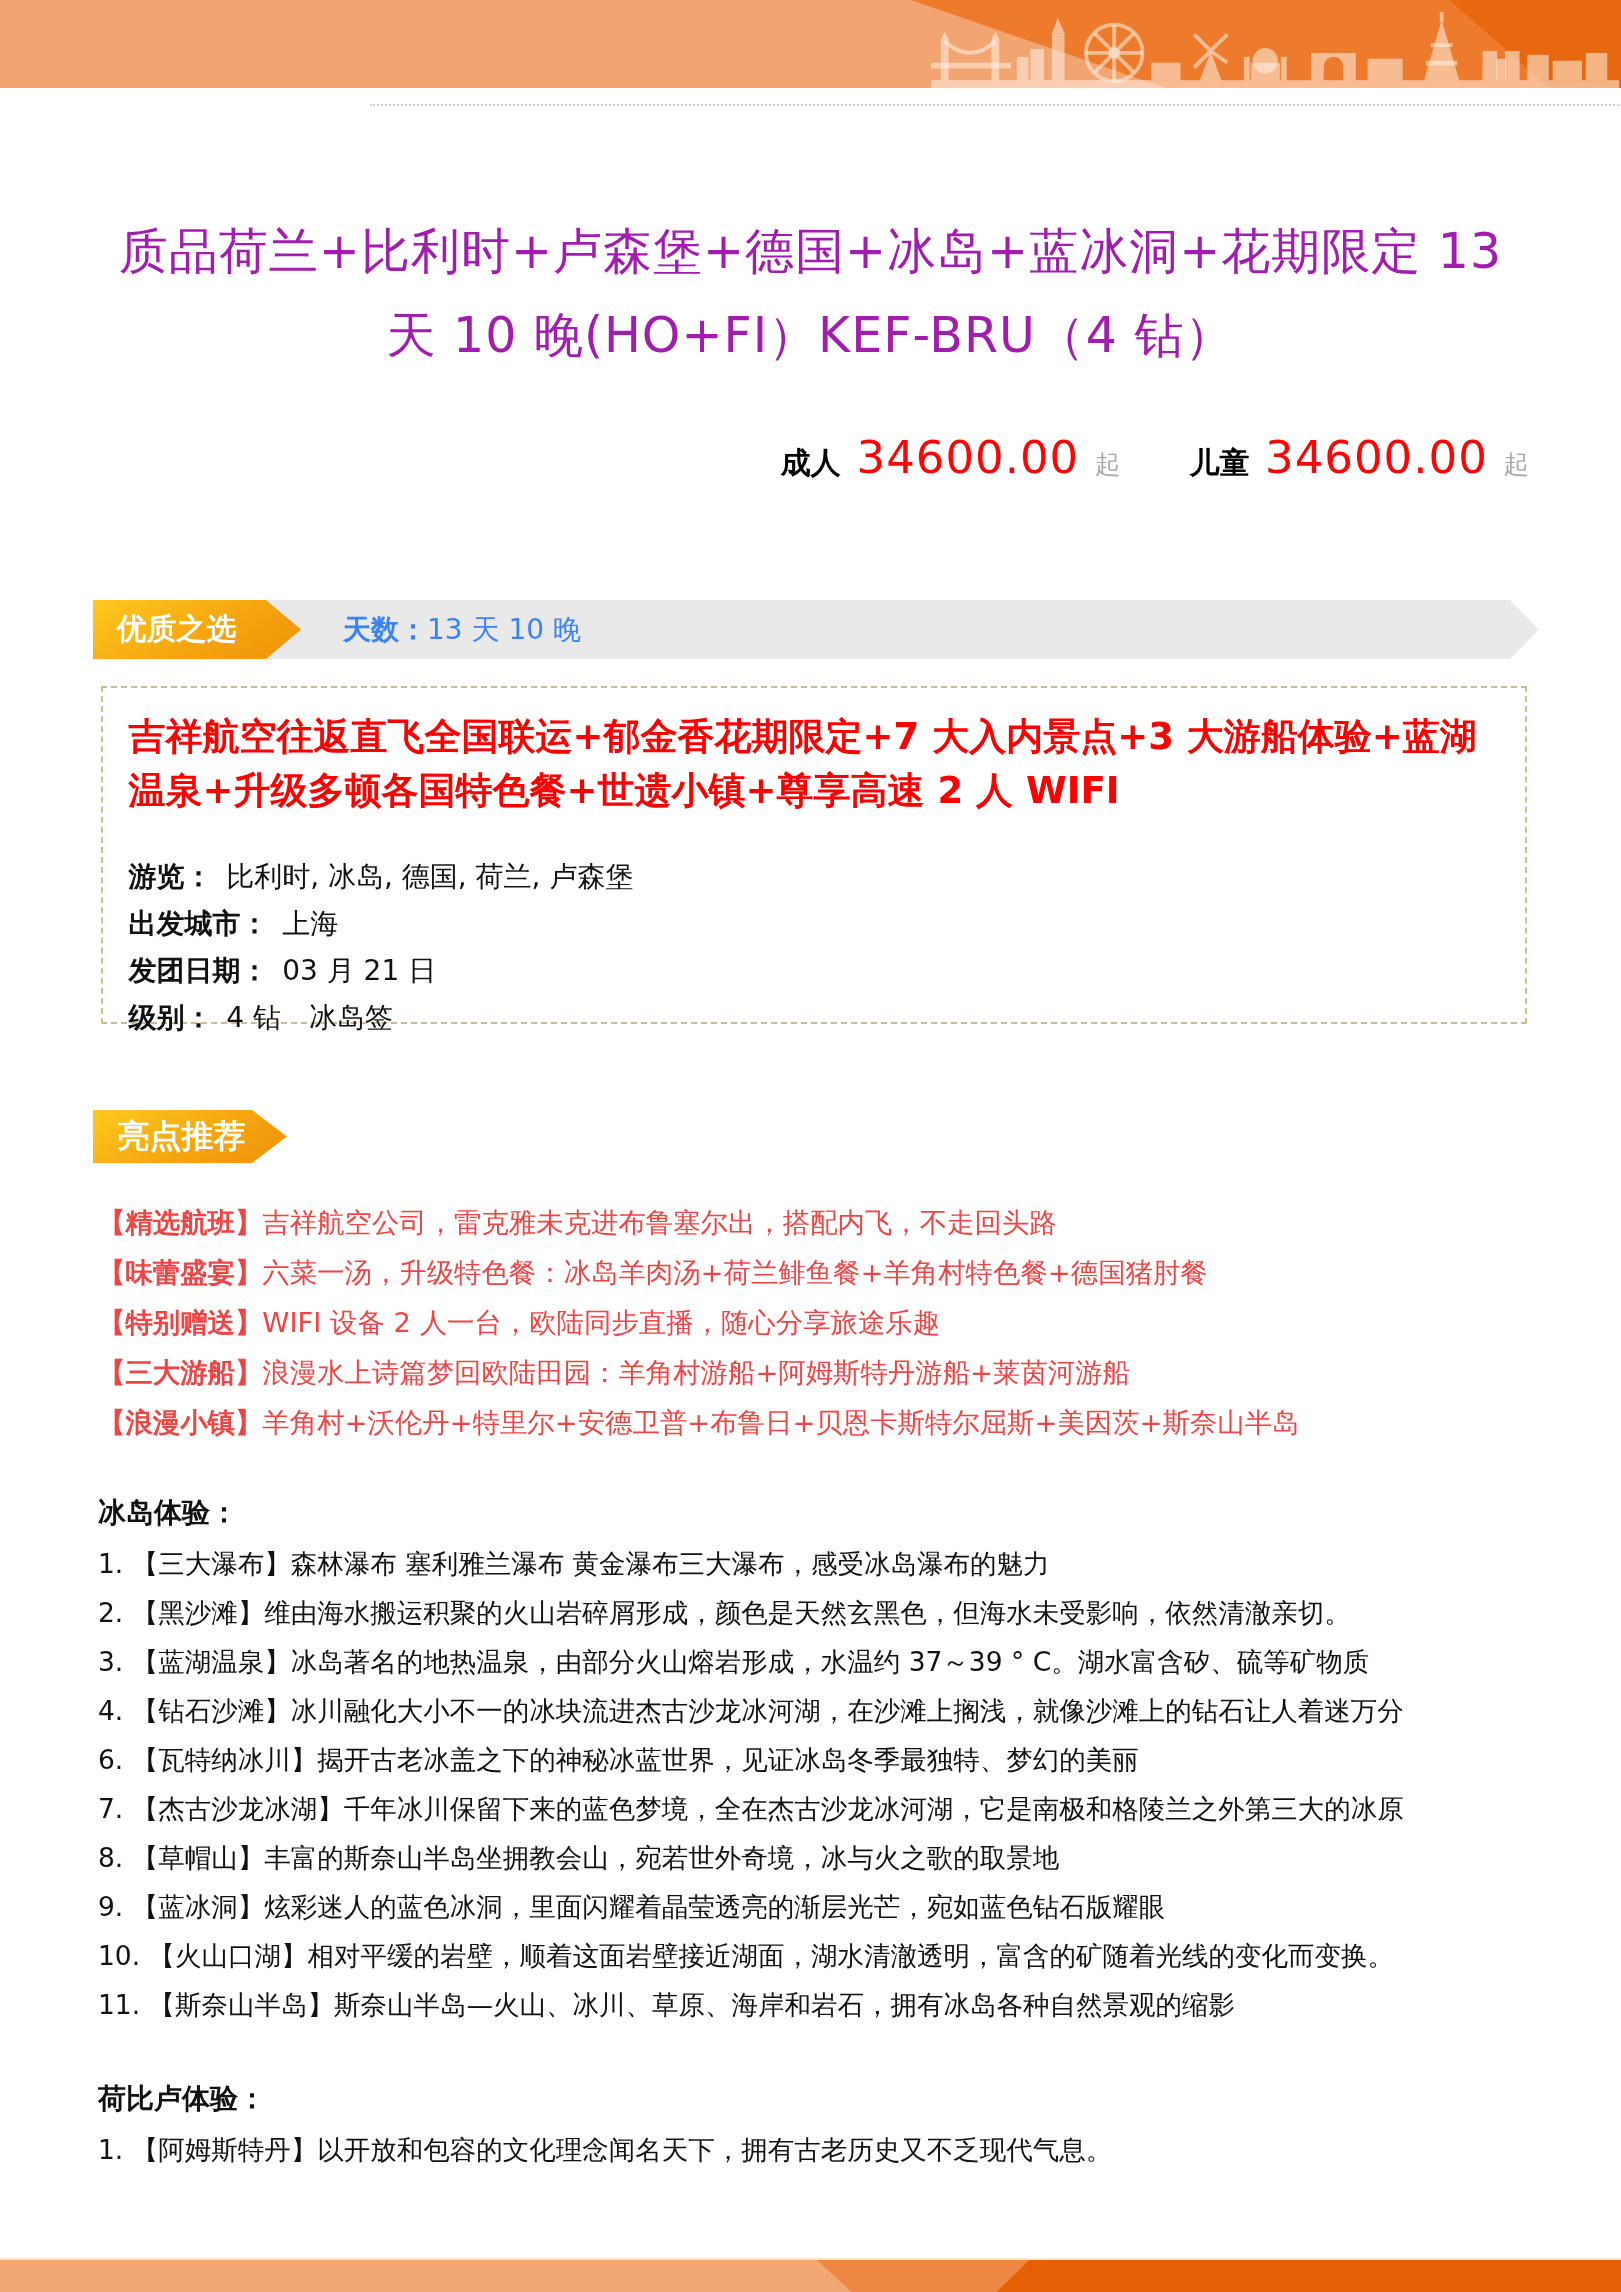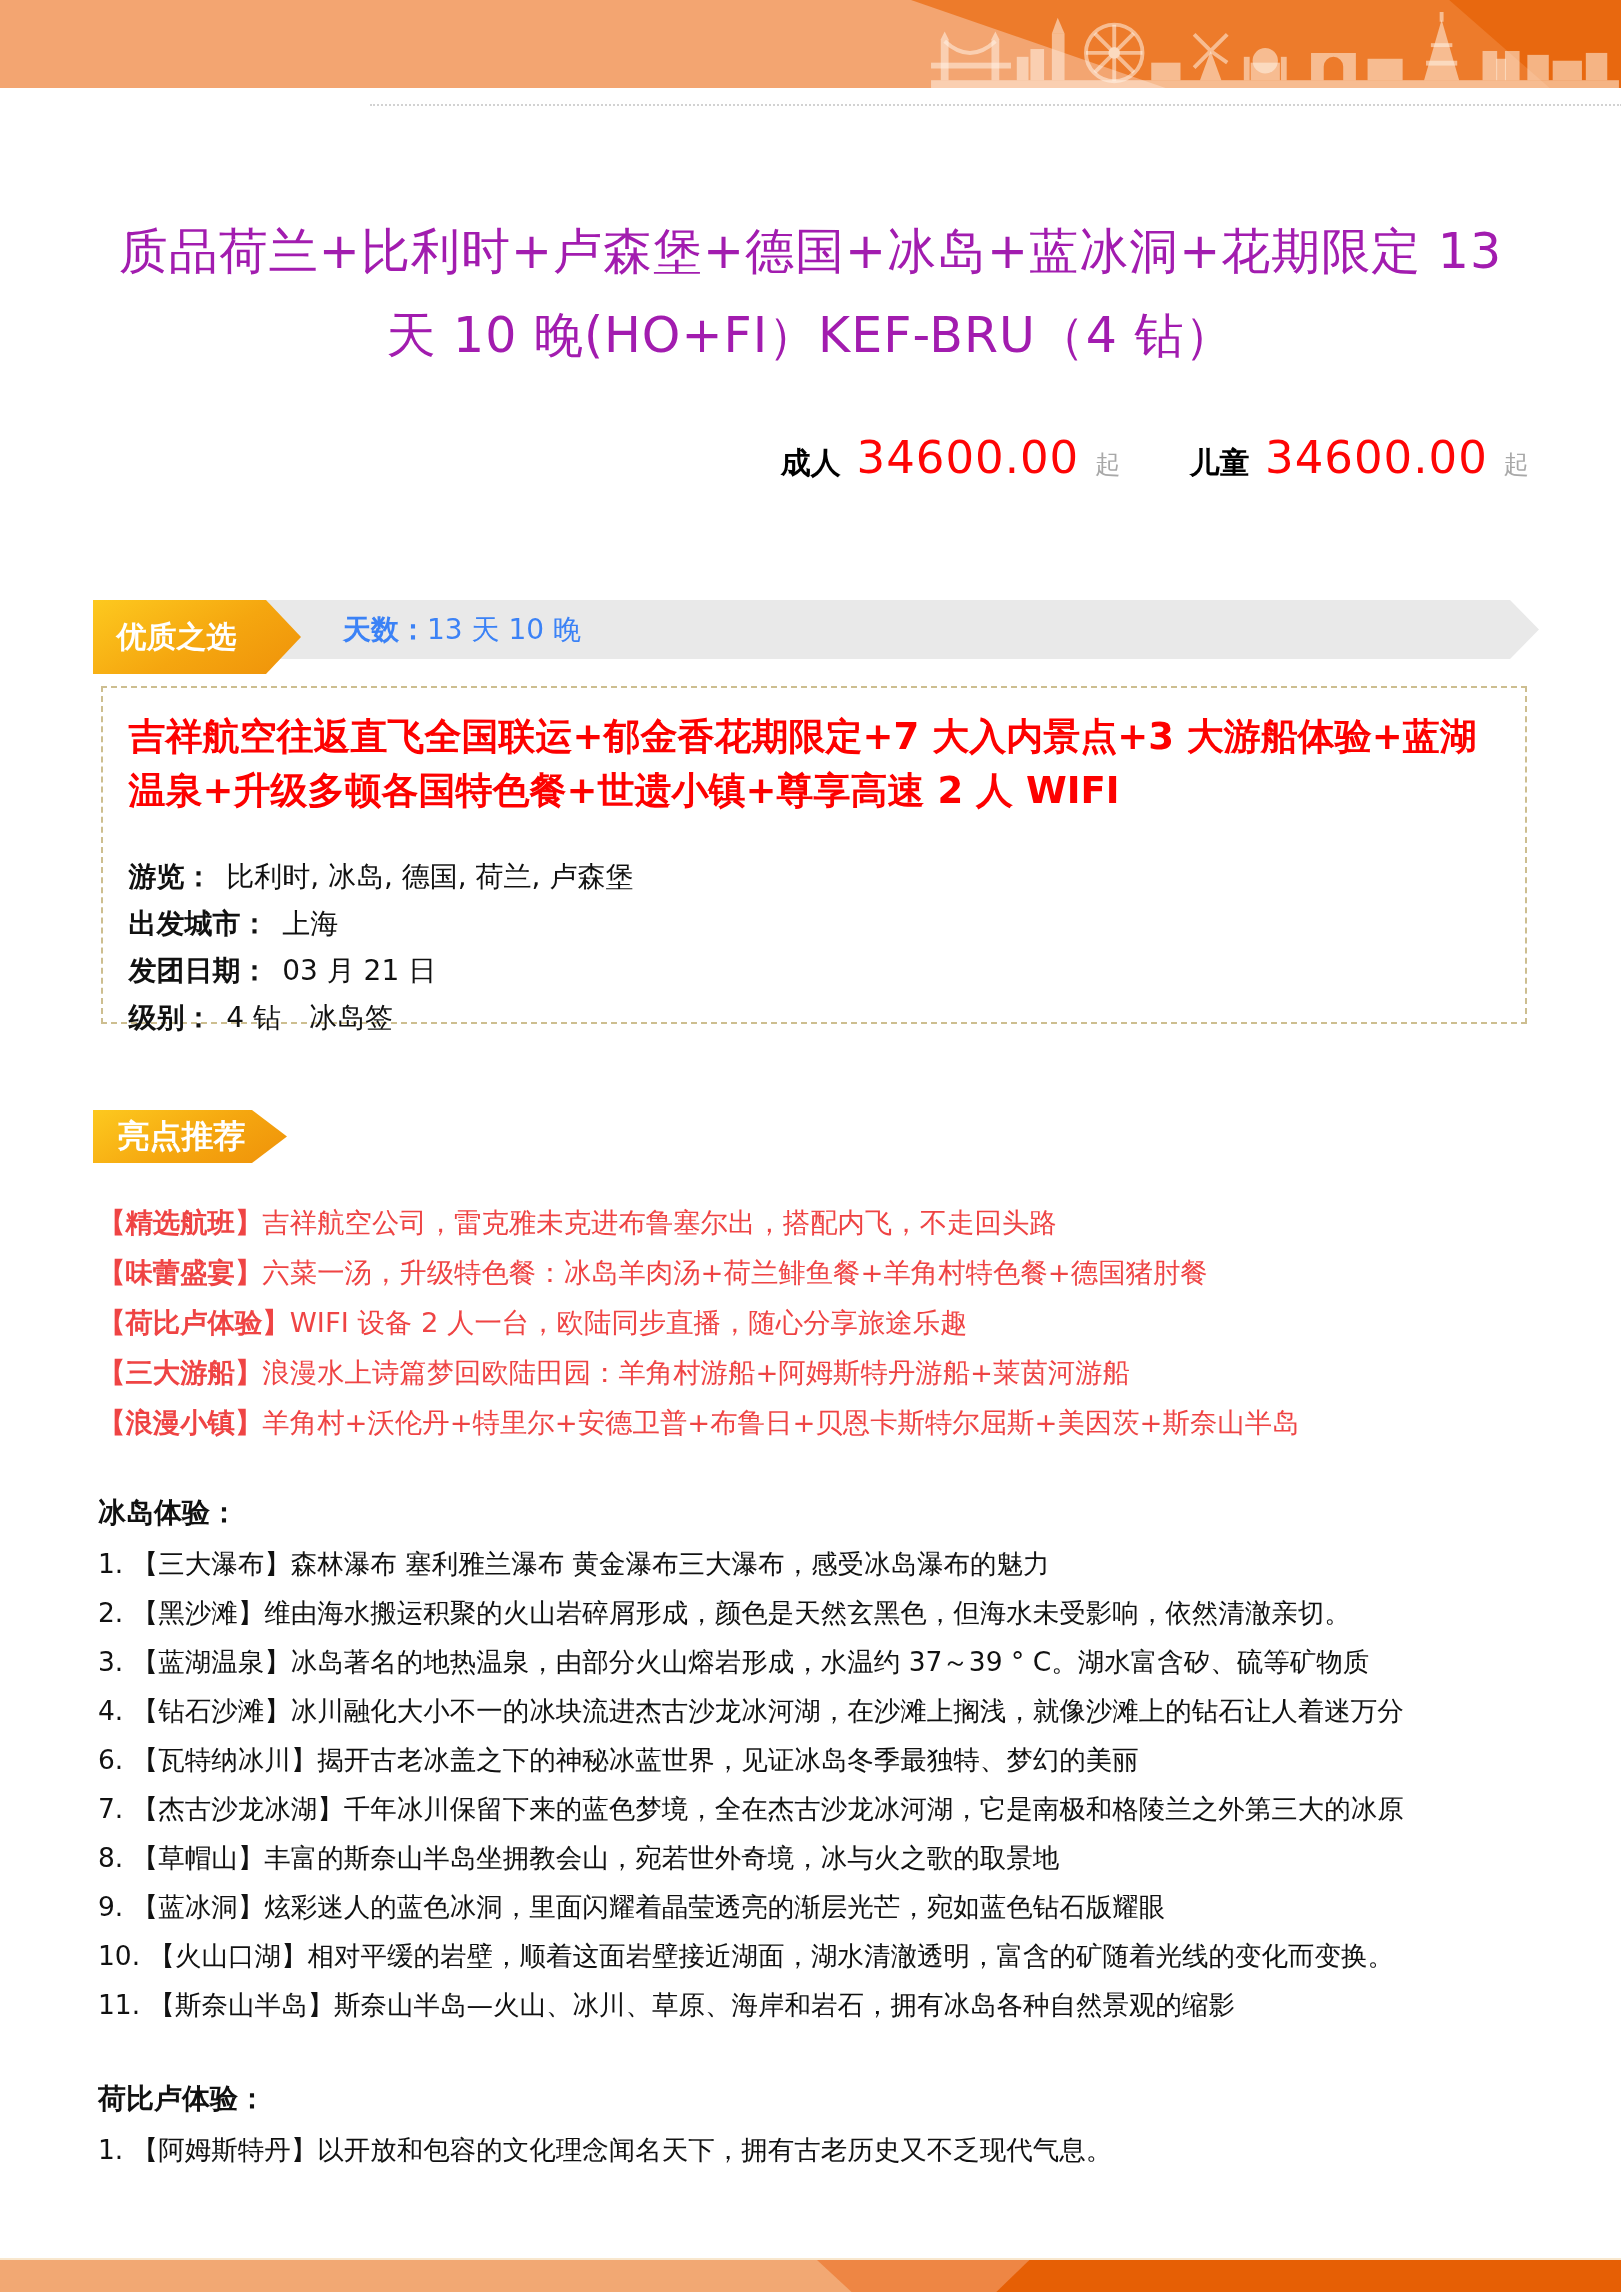--- a/index.html
+++ b/index.html
@@ -31,21 +31,21 @@
   .p-value{font-size:45px;color:#FE0505;letter-spacing:1px;}
   .p-suffix{font-size:25.5px;color:#A8A8A8;}
 
   
   .quality-bar{position:absolute;top:600px;left:93px;width:1446px;height:59px;}
   .quality-bar .gray{position:absolute;top:0;left:0;width:100%;height:100%;background:#E9E9E9;
         clip-path:polygon(0 0,calc(100% - 29px) 0,100% 50%,calc(100% - 29px) 100%,0 100%);}
   .orange-badge{background:linear-gradient(150deg,#FDC91F 0%,#F5A60F 55%,#EF920A 100%);
         color:#fff;font-weight:bold;display:flex;align-items:center;
         clip-path:polygon(0 0,calc(100% - 35px) 0,100% 50%,calc(100% - 35px) 100%,0 100%);}
-  .quality-bar .orange-badge{position:absolute;top:0;left:0;height:74px;width:208px;
+  .quality-bar .orange-badge{position:absolute;top:0;left:0;height:59px;width:208px;
         font-size:30px;padding-left:23.5px;box-sizing:border-box;}
   .quality-bar .bar-text{position:absolute;top:0;left:250px;height:59px;line-height:59px;
         font-size:28px;color:#3b82f6;}
   .quality-bar .bar-text b{font-weight:bold;}
 
   
   .summary-box{position:absolute;top:686px;left:101px;width:1426px;height:338px;
         box-sizing:border-box;border:2.9px dashed #CDBE90;padding:21.6px 25.5px;}
   .promo{color:#FD0100;font-weight:bold;font-size:37px;line-height:54px;}
   .detail-rows{margin-top:35px;font-size:28px;line-height:47px;color:#111;}
@@ -172,21 +172,21 @@
       <div>
         <b>级别：</b><span class="detail-value">4 钻　冰岛签</span>
       </div>
     </div>
   </div>
 
   <div class="orange-badge highlight-badge">亮点推荐</div>
   <div class="highlights">
     <div class="hl"><b>【精选航班】</b><span>吉祥航空公司，雷克雅未克进布鲁塞尔出，搭配内飞，不走回头路</span></div>
     <div class="hl"><b>【味蕾盛宴】</b><span>六菜一汤，升级特色餐：冰岛羊肉汤+荷兰鲱鱼餐+羊角村特色餐+德国猪肘餐</span></div>
-    <div class="hl"><b>【荷比卢体验】</b><span>WIFI 设备 2 人一台，欧陆同步直播，随心分享旅途乐趣</span></div>
+    <div class="hl"><b>【特别赠送】</b><span>WIFI 设备 2 人一台，欧陆同步直播，随心分享旅途乐趣</span></div>
     <div class="hl"><b>【三大游船】</b><span>浪漫水上诗篇梦回欧陆田园：羊角村游船+阿姆斯特丹游船+莱茵河游船</span></div>
     <div class="hl"><b>【浪漫小镇】</b><span>羊角村+沃伦丹+特里尔+安德卫普+布鲁日+贝恩卡斯特尔屈斯+美因茨+斯奈山半岛</span></div>
   </div>
 
   <div class="sec-heading iceland-heading">冰岛体验：</div>
   <div class="sec-list iceland-list">
     <div class="li">1. 【三大瀑布】森林瀑布 塞利雅兰瀑布 黄金瀑布三大瀑布，感受冰岛瀑布的魅力</div>
     <div class="li">2. 【黑沙滩】维由海水搬运积聚的火山岩碎屑形成，颜色是天然玄黑色，但海水未受影响，依然清澈亲切。</div>
     <div class="li">3. 【蓝湖温泉】冰岛著名的地热温泉，由部分火山熔岩形成，水温约 37～39 ° C。湖水富含矽、硫等矿物质</div>
     <div class="li">4. 【钻石沙滩】冰川融化大小不一的冰块流进杰古沙龙冰河湖，在沙滩上搁浅，就像沙滩上的钻石让人着迷万分</div>

